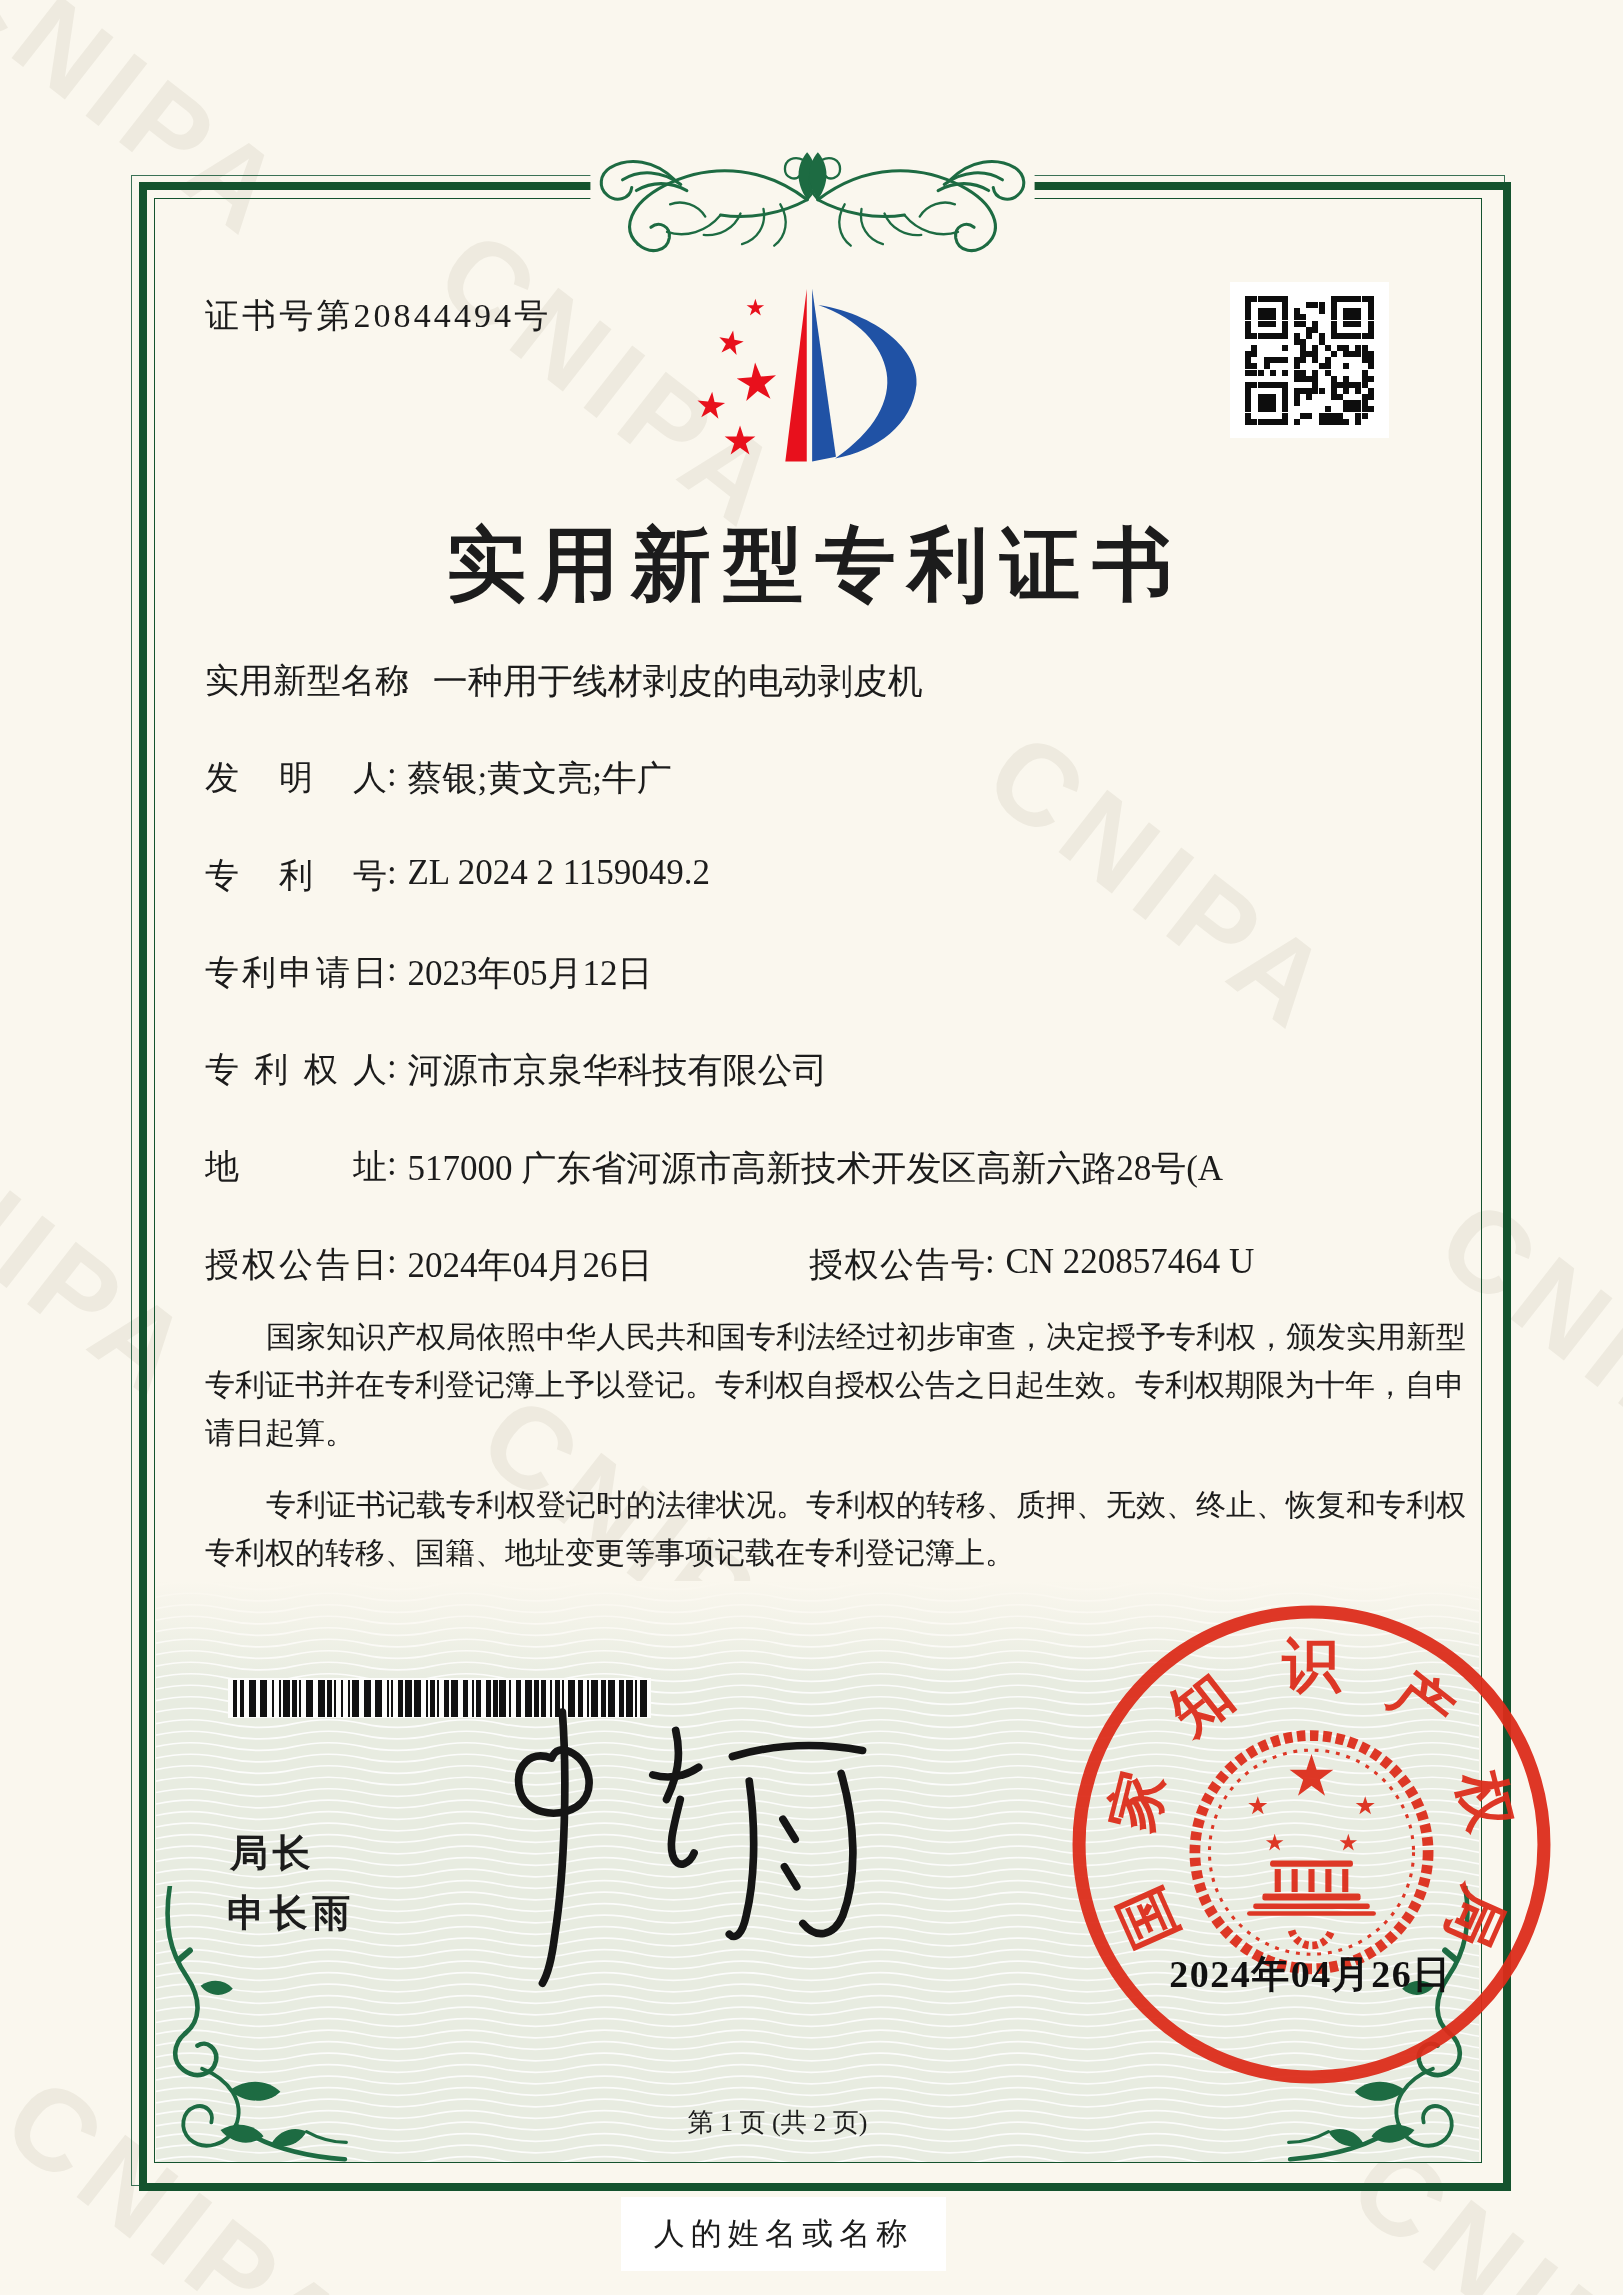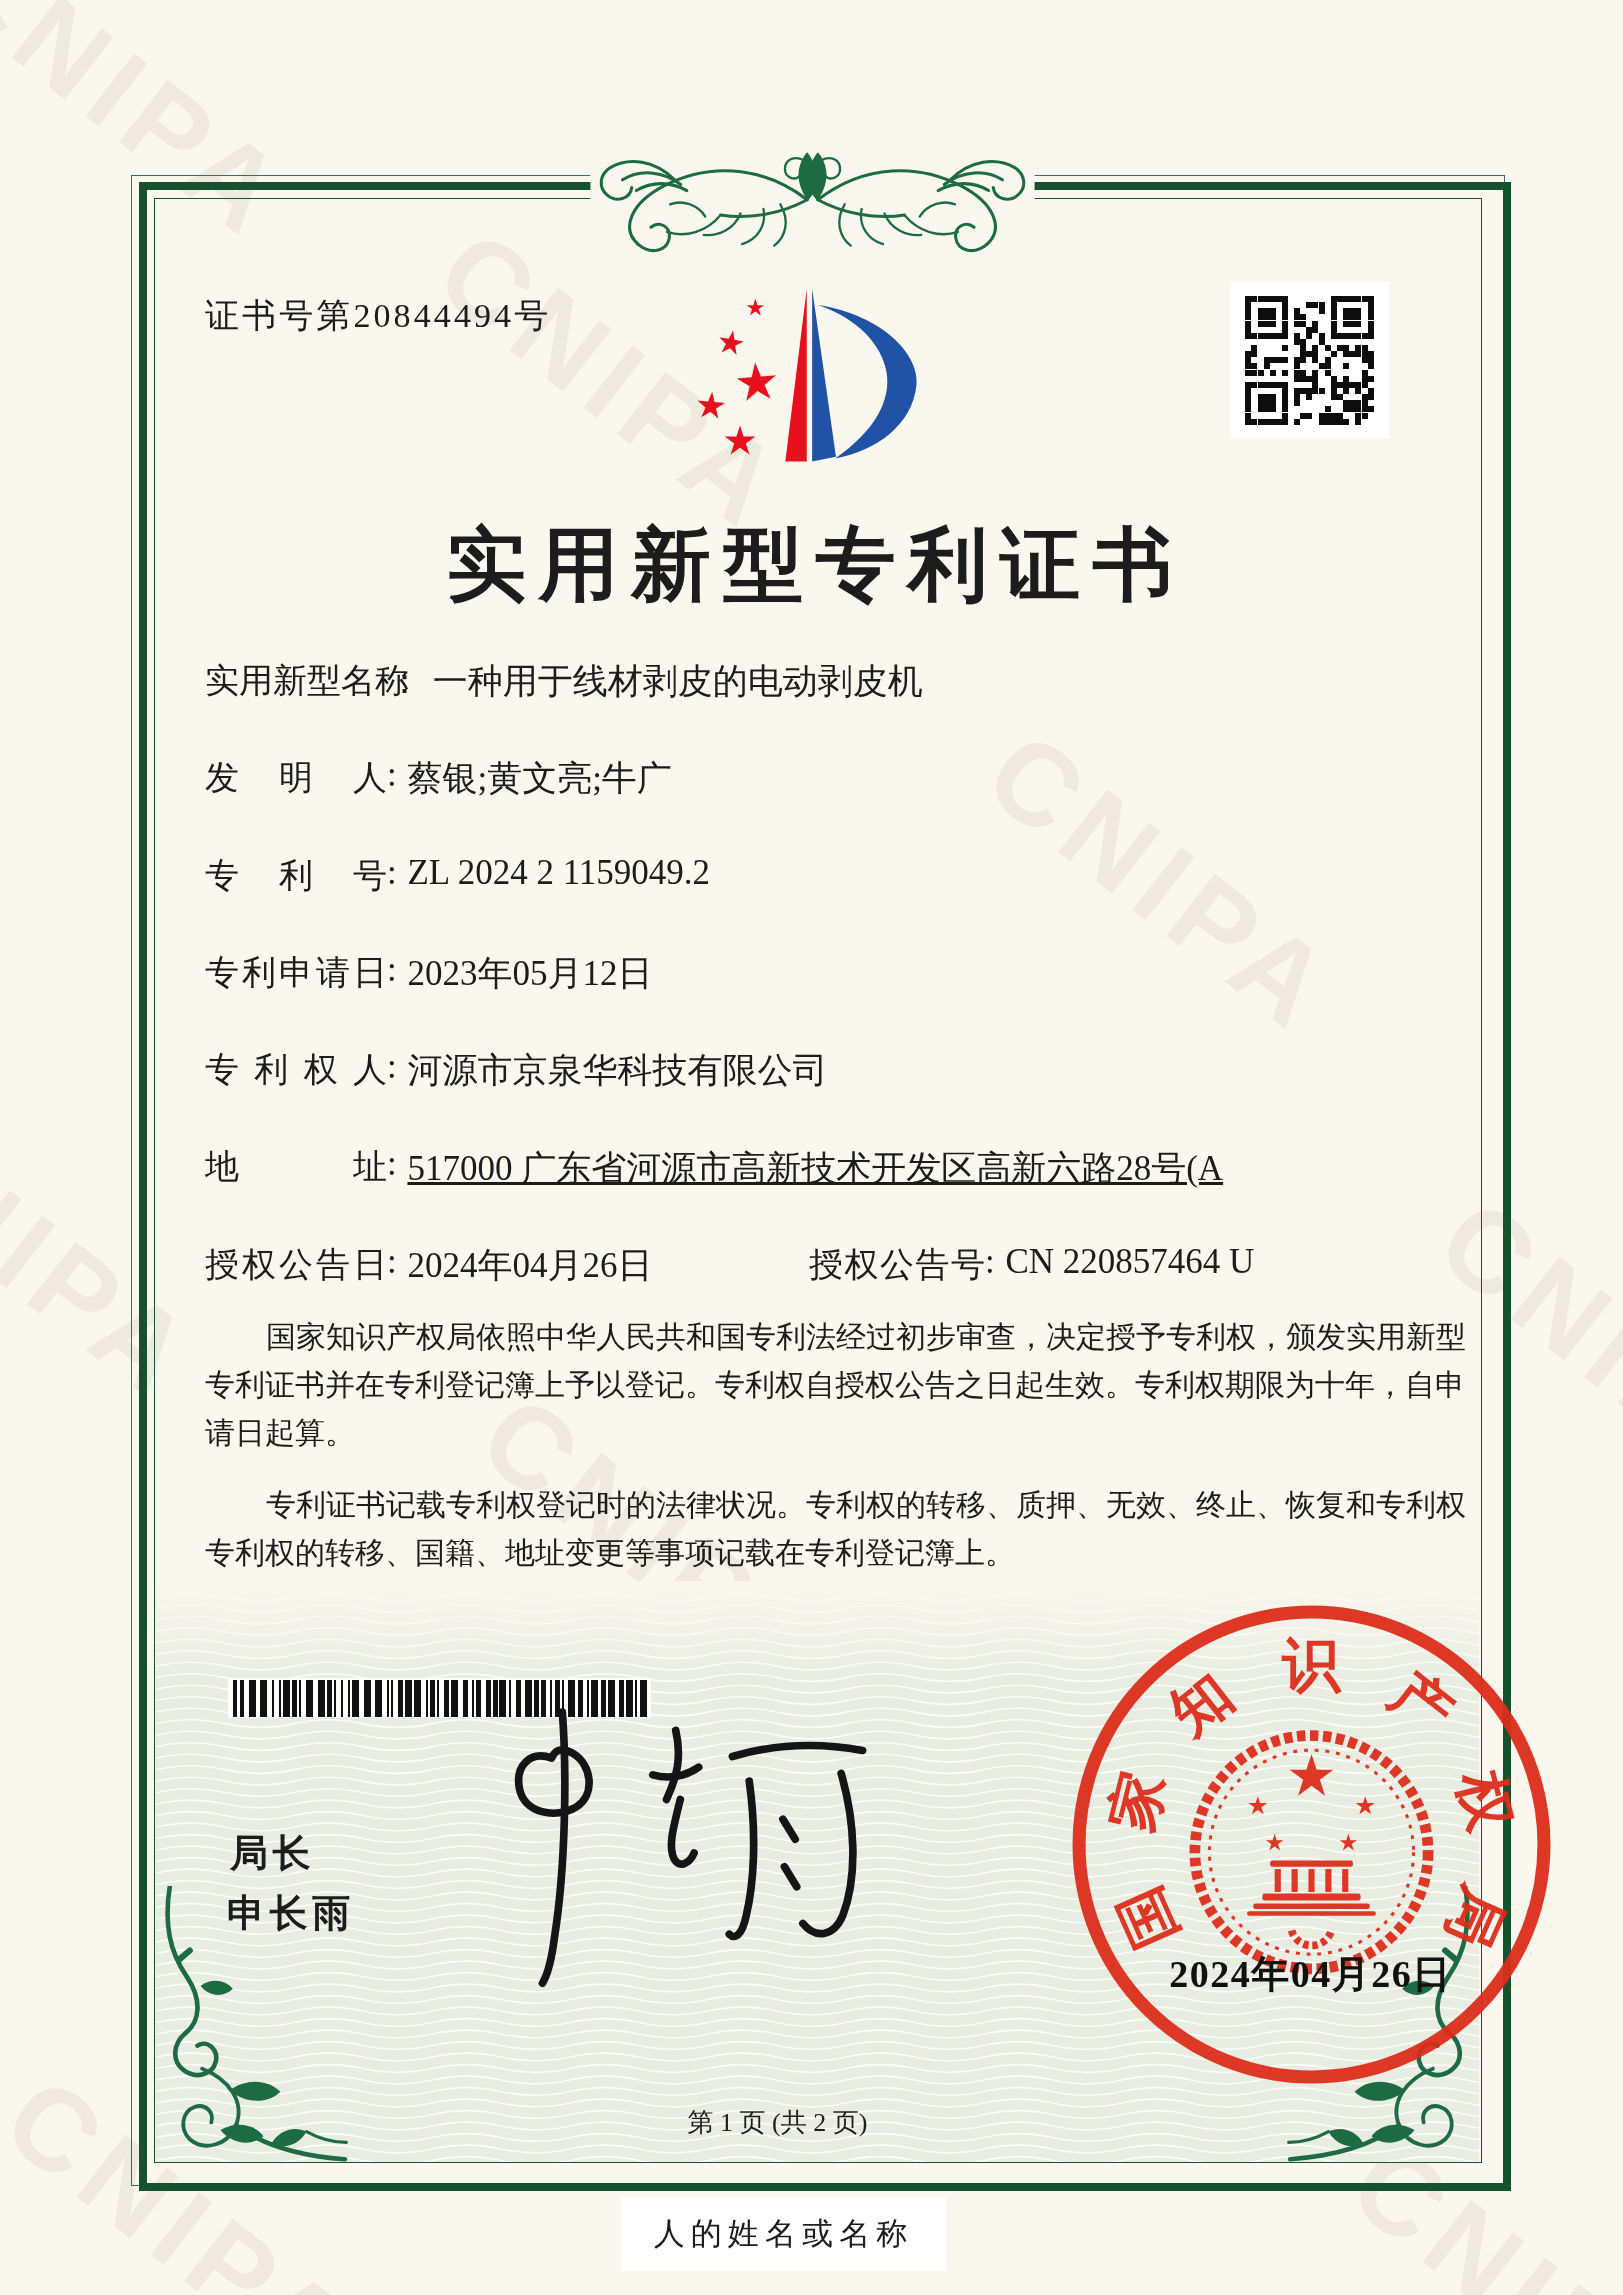--- a/index.html
+++ b/index.html
@@ -43,21 +43,21 @@
     font-size:80px; font-weight:700; letter-spacing:12.3px; z-index:4; white-space:nowrap;}
   
   .row{position:absolute; left:205px; font-size:35px; z-index:4; display:flex; align-items:flex-start; white-space:nowrap;}
   .lbl{display:flex; justify-content:space-between; width:182px; font-size:34px; flex:none;}
   .colon{flex:none; margin-right:10.7px;}
   .val{flex:none;}
   .addr .val{white-space:normal; width:1043px;}
   .row.r1{top:658px;} .row.r2{top:755px;} .row.r3{top:853px;}
   .row.r4{top:950px;} .row.r5{top:1047px;} .row.r6{top:1144px;}
   .row.r7{top:1242px; width:1227px;}
-  .addr-line{line-height:49px;text-decoration:underline;}
+  .addr-line{line-height:49px;}
   .grp2{position:absolute; left:604px; display:flex;}
   .grp2 .lbl{width:176px;}
   
   .legal{position:absolute; left:205px; width:1234px; font-size:30px; z-index:4;}
   .legal .line{line-height:48px; white-space:nowrap;}
   .legal .indent{padding-left:61px;text-align:center;}
   .p1{top:1313px;} .p2{top:1481px;}
   
   .barcode-box{position:absolute; left:228px; top:1678px; width:423px; height:40px; background:#fdfdfb; z-index:4;}
   .barcode-box i{position:absolute; top:1.5px; height:37px; background:#111; display:block;}

